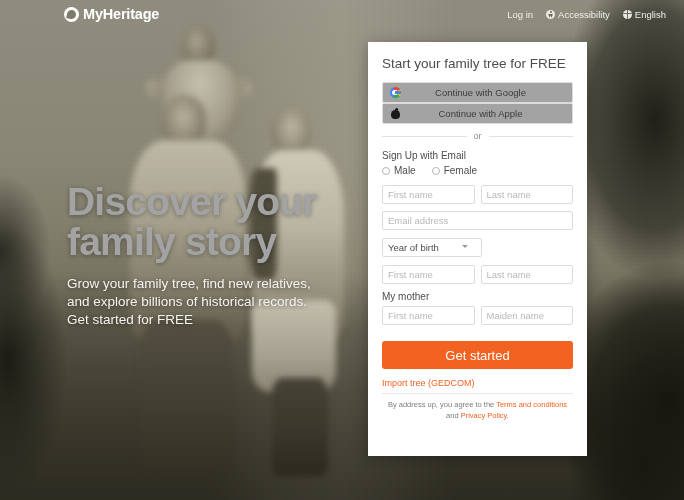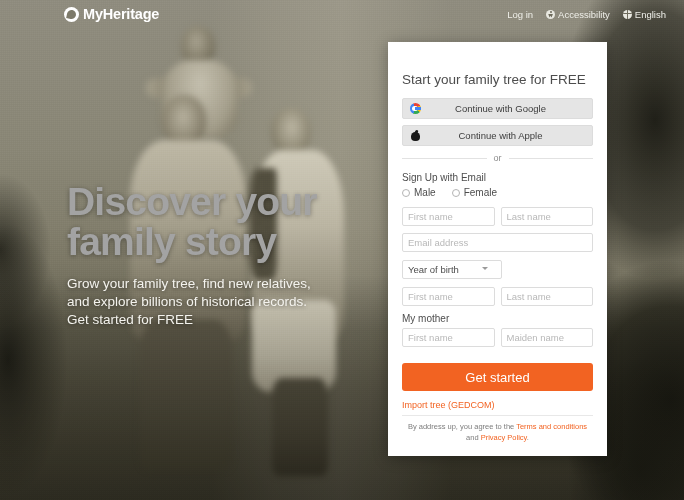--- a/index.html
+++ b/index.html
@@ -193,38 +193,38 @@
   }
   .hero-sub {
     margin-top: 13px;
     color: #f4f3ee; font-size: 13.5px; line-height: 18px;
     text-shadow: 0 1px 4px rgba(0,0,0,0.45);
   }
 
   
   .card {
     position: absolute;
-    left: 388px; top: 42px;
+    left: 368px; top: 42px;
     width: 219px; height: 414px;
     background: #ffffff;
     box-shadow: 0 2px 14px rgba(0,0,0,0.30);
-    padding: 30px 14px 0 14px;
+    padding: 14px 14px 0 14px;
     z-index: 30;
   }
   .card-title {
     font-size: 13.5px; color: #4d4d4d; font-weight: normal;
     margin-bottom: 11px; white-space: nowrap;
   }
 
   .oauth-btn {
     width: 191px; height: 21px;
-    border: 1px solid #dcdcdc; background: #e5e5e5;
+    border: 1px solid #dcdcdc; background: #a3a3a3;
     border-radius: 2px;
     display: flex; align-items: center;
-    margin-bottom: 6px; cursor: pointer;
+    cursor: pointer;
     position: relative;
   }
   .oauth-btn .oauth-ic {
     width: 24px; display: flex; align-items: center; justify-content: center;
     flex: 0 0 auto;
   }
   .oauth-btn .oauth-label {
     flex: 1; text-align: center; font-size: 9.5px; color: #3c3c3c;
     padding-right: 18px;
   }

